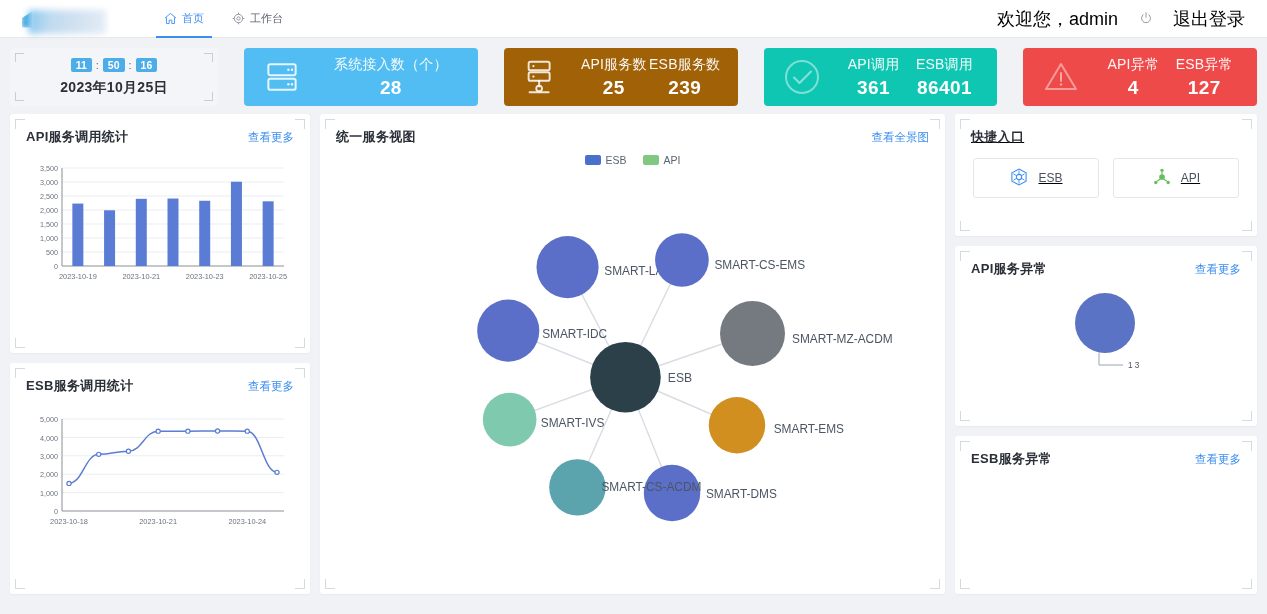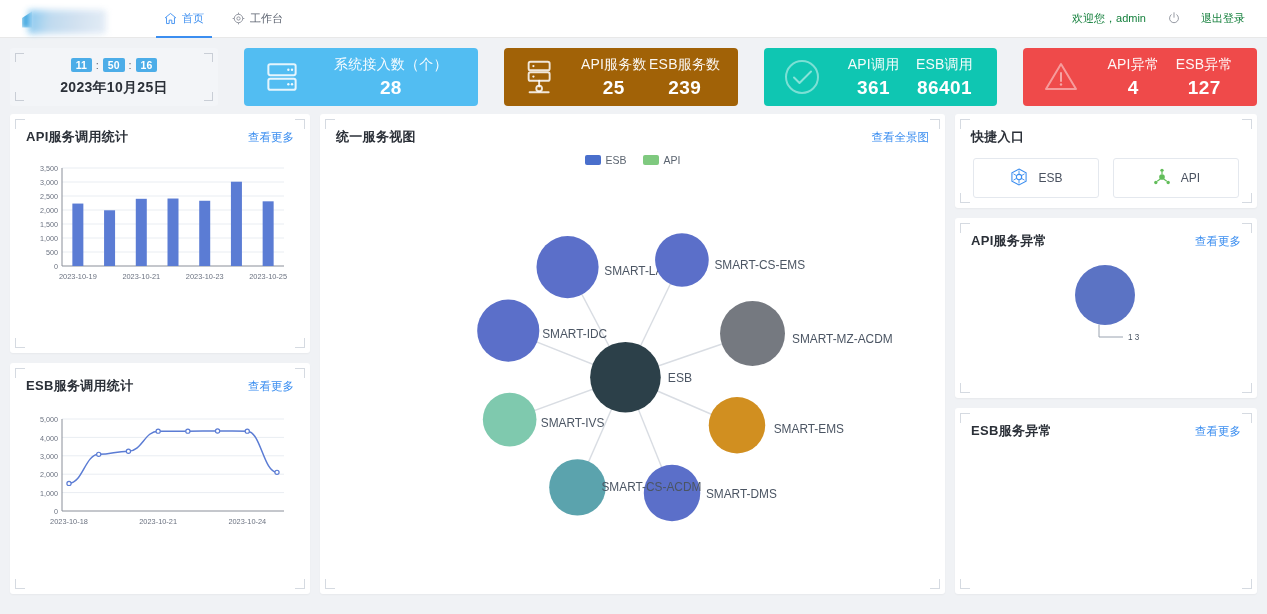--- a/index.html
+++ b/index.html
@@ -33,21 +33,21 @@
     position: relative;
   }
   .nav-item.active { color: #3b8ef0; }
   .nav-item.active::after {
     content: ""; position: absolute; left: 6px; right: 6px; bottom: 0;
     height: 2px; background: #3b8ef0;
   }
   .nav-item svg { display: block; }
   .nav-right {
     margin-left: auto; margin-right: 22px; display: flex; align-items: center;
-    gap: 22px; font-size: 11px; color: #15803d;
+    gap: 22px; font-size: 18px; color: #000000;
   }
   .nav-right .logout { display: flex; align-items: center; gap: 21px; cursor: pointer; }
 
   
   .kpi-row { display: flex; gap: 26px; padding: 10px 10px 8px 10px; height: 76px; }
   .kpi {
     border-radius: 4px; display: flex; align-items: center; position: relative;
     color: #fff; overflow: hidden;
   }
   .kpi-clock {
@@ -106,21 +106,21 @@
   .chart-area { margin-top: 16px; }
 
   
   .card-graph { height: 100%; display: flex; flex-direction: column; }
   .legend { display: flex; justify-content: center; gap: 16px; margin-top: 8px; }
   .legend-item { display: flex; align-items: center; gap: 5px; font-size: 10.5px; color: #5b6470; }
   .legend-swatch { width: 16px; height: 10px; border-radius: 2px; }
   .graph-holder { flex: 1; position: relative; }
 
   
-  .card-quick { height: 94px; }
+  .card-quick { height: 122px; text-decoration: underline; }
   .quick-row { display: flex; gap: 14px; margin-top: 12px; padding: 0 2px; }
   .quick-btn {
     flex: 1; height: 40px; border: 1px solid #e4e8ee; border-radius: 3px;
     display: flex; align-items: center; justify-content: center; gap: 9px;
     font-size: 12px; color: #4a5260; cursor: pointer; background: #fff;
   }
 
   .card-api-ex { height: 180px; }
   .card-esb-ex { flex: 1; }
   .pie-holder { position: relative; flex: 1; }

